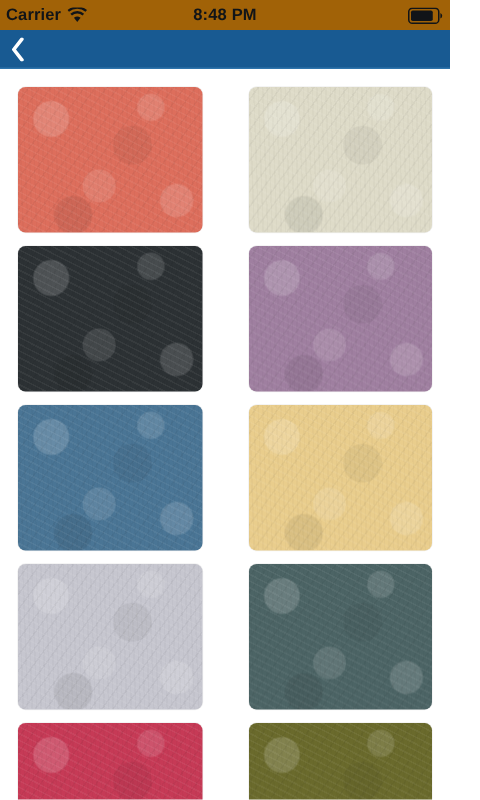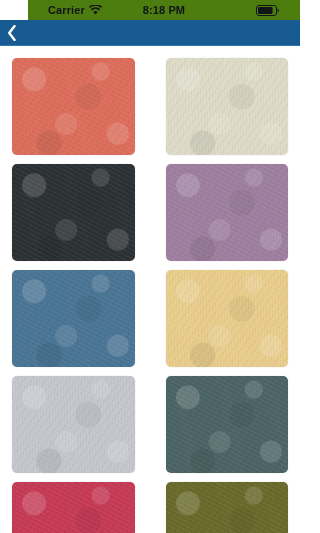--- a/index.html
+++ b/index.html
@@ -7,29 +7,28 @@
     width:300px; height:533px;
     font-family:"Liberation Sans", sans-serif;
     background:#ffffff;
     overflow:hidden;
   }
 
   
   #status-bar {
     position:relative;
     height:20px;
-    background:#4d7c0f;
+    background:#a16207;
     display:flex;
     align-items:center;
-    padding:0 20px;
+    padding:0 4px;
     color:#111418;
     font-size:11px;
     font-weight:bold;
     letter-spacing:.1px;
-    margin-left:28px;
   }
   #status-left  { display:flex; align-items:center; gap:4px; }
   #status-center{
     position:absolute; left:0; right:0; top:0; bottom:0;
     display:flex; align-items:center; justify-content:center;
     font-size:11px; font-weight:bold; pointer-events:none;
   }
   #status-right { margin-left:auto; display:flex; align-items:center; z-index:2; }
 
   .wifi-icon { display:block; width:13px; height:10px; }
@@ -106,21 +105,21 @@
     <span>
       <svg class="wifi-icon" viewBox="0 0 13 10">
         <path d="M6.5 9.6 L4.3 6.9 a3.6 3.6 0 0 1 4.4 0 Z" fill="#111418"></path>
         <path d="M1.9 4.1 a6.8 6.8 0 0 1 9.2 0 l-1.1 1.3 a5.2 5.2 0 0 0 -7 0 Z" fill="#111418"></path>
         <path d="M0 1.7 a9.9 9.9 0 0 1 13 0 l-1 1.2 a8.4 8.4 0 0 0 -11 0 Z" fill="#111418"></path>
       </svg>
     </span>
   </div>
 
   <div id="status-center">
-    <span>8:18 PM</span>
+    <span>8:48 PM</span>
   </div>
 
   <div id="status-right">
     <span>
       <svg class="battery-icon" viewBox="0 0 24 11">
         <rect x="0.5" y="0.5" width="20" height="10" rx="2.4" ry="2.4" fill="none" stroke="#111418" stroke-width="1"></rect>
         <rect x="2" y="2" width="14.5" height="7" rx="1.2" ry="1.2" fill="#111418"></rect>
         <path d="M21.6 3.6 a2.1 2.1 0 0 1 0 3.8 Z" fill="#111418"></path>
       </svg>
     </span>

